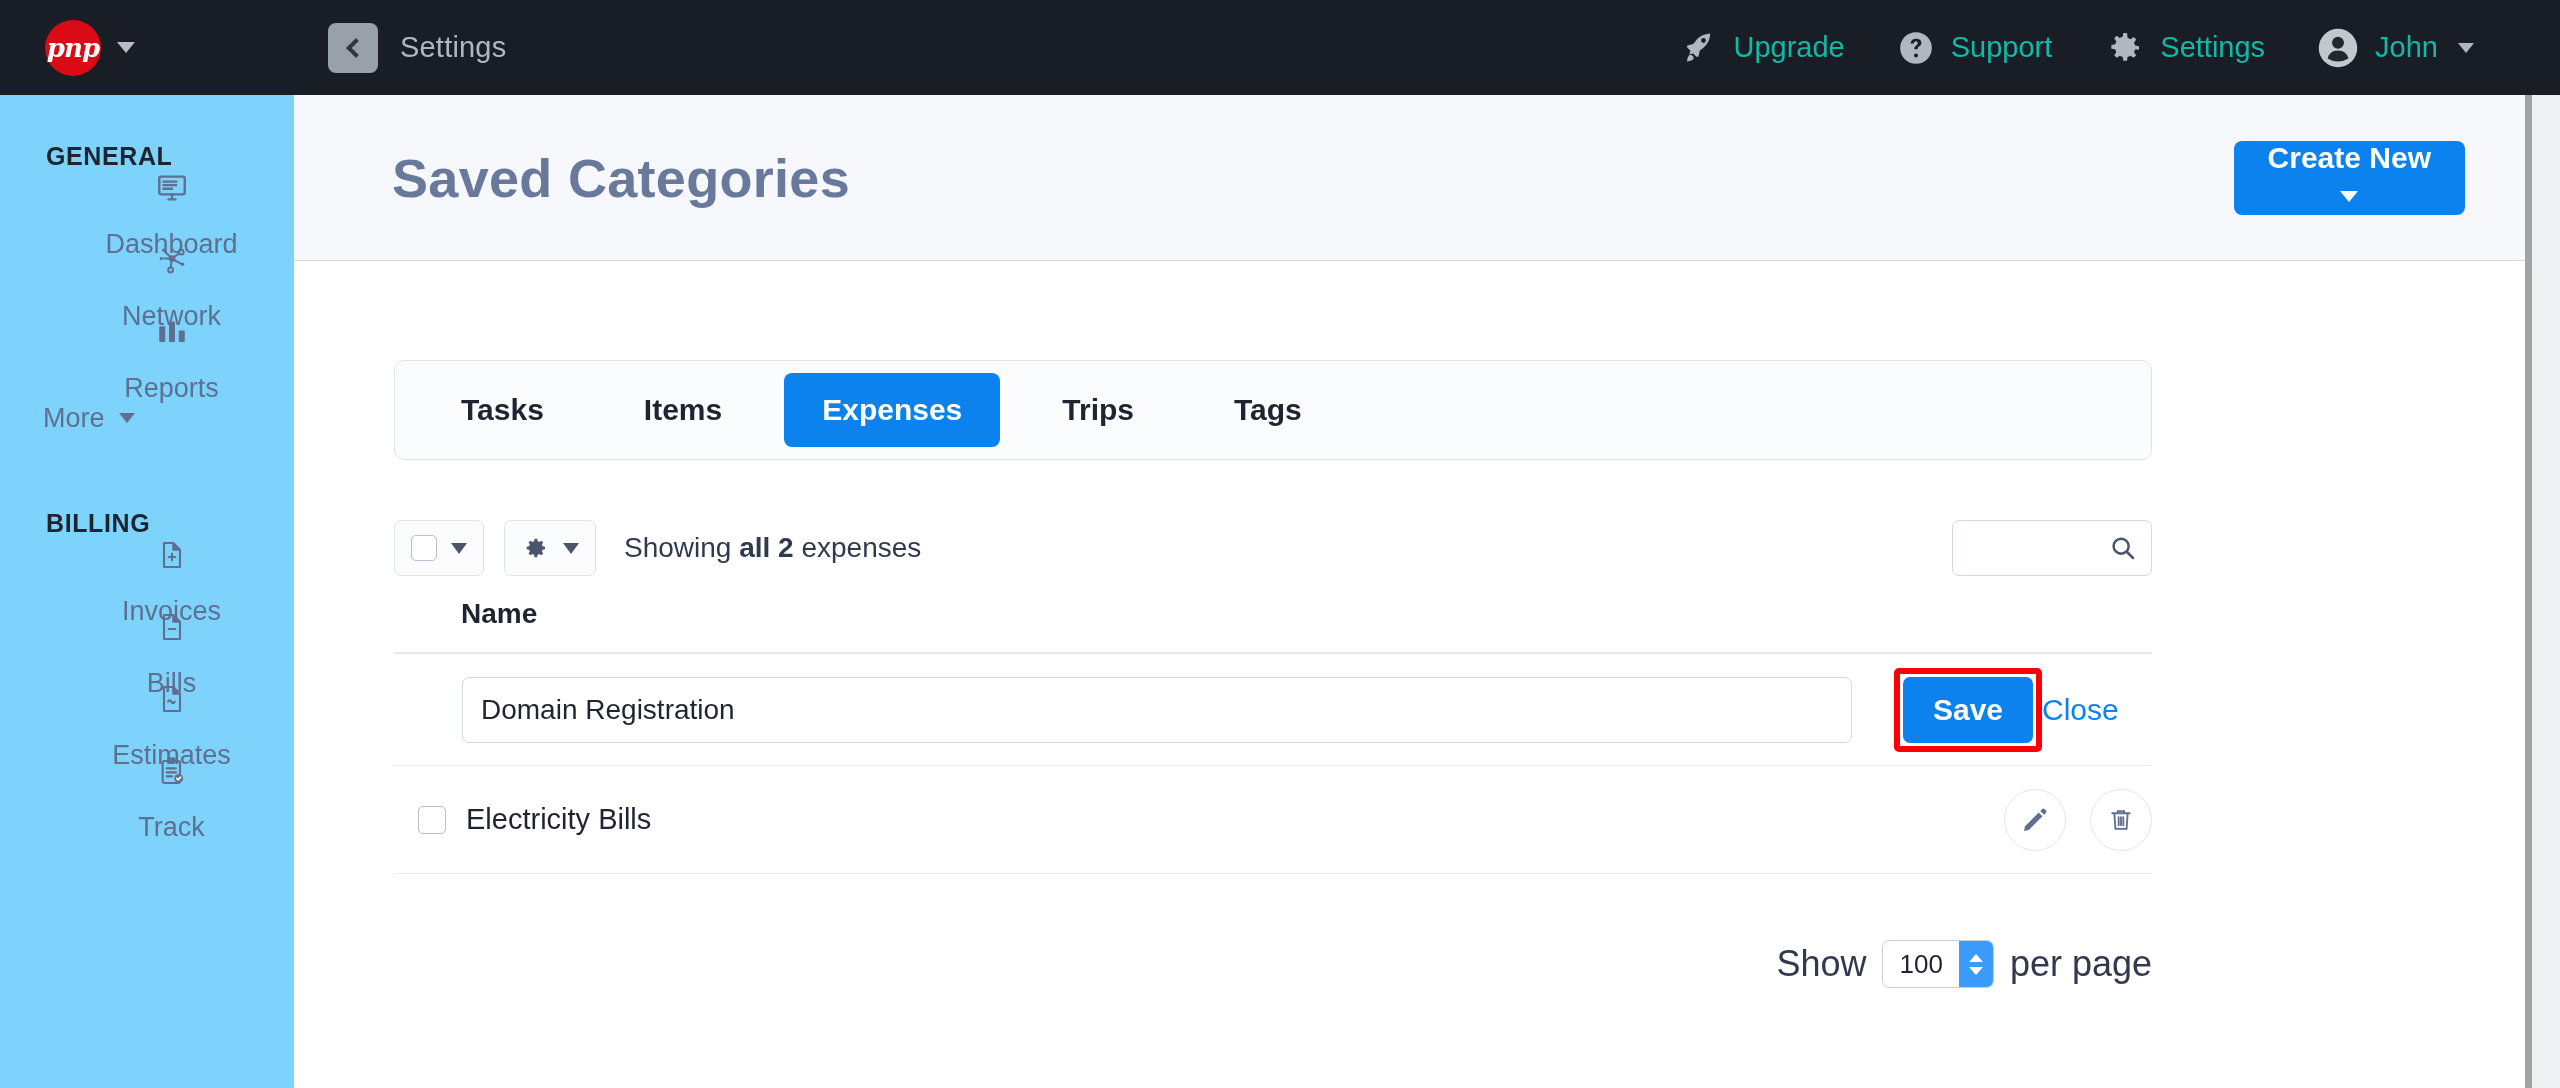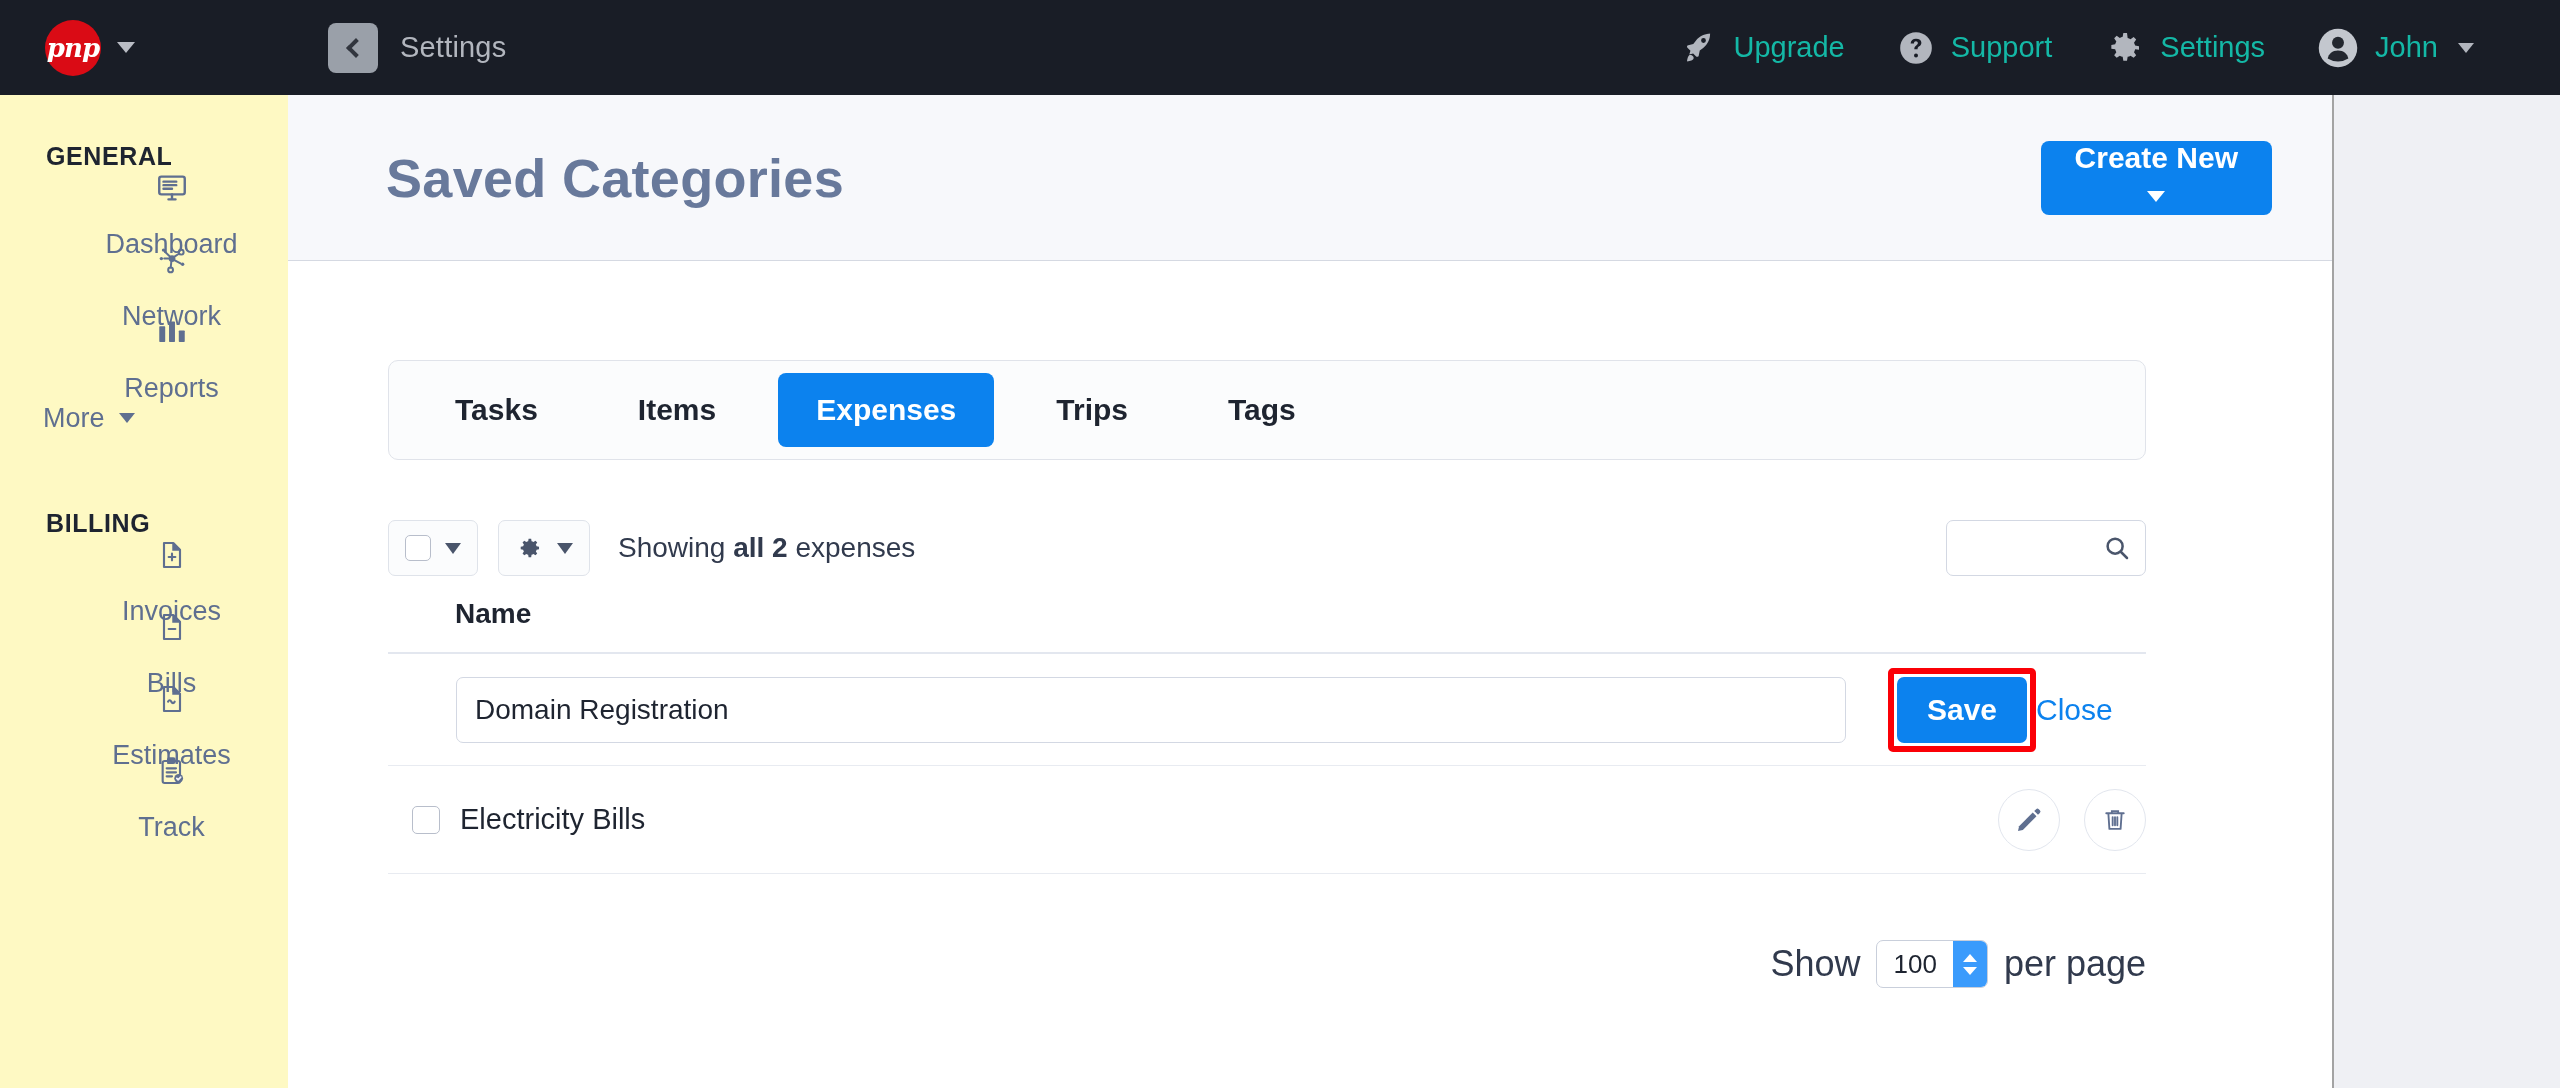--- a/index.html
+++ b/index.html
@@ -70,21 +70,21 @@
     border-left: 8px solid transparent;
     border-right: 8px solid transparent;
     border-top: 10px solid #b2b6be;
     margin-left: 4px;
   }
 
   
   .sidebar {
     position: absolute; top: 95px; left: 0;
     width: 301px; height: 993px;
-    background: #fef9c3;
+    background: #7dd3fc;
     border-right: 1px solid #d5d9e2;
   }
   .side-head {
     color: #1e2430; font-size: 25px; font-weight: bold;
     letter-spacing: .6px;
     padding-left: 46px;
   }
   .side-head.general { padding-top: 47px; }
   .side-head.billing { padding-top: 60px; }
   .side-item {
@@ -104,24 +104,24 @@
   }
   .chev-slate {
     width: 0; height: 0;
     border-left: 8px solid transparent;
     border-right: 8px solid transparent;
     border-top: 10px solid #5f6f90;
   }
 
   
   .main-card {
-    position: absolute; top: 95px; left: 288px;
-    width: 2046px; height: 993px;
+    position: absolute; top: 95px; left: 294px;
+    width: 2238px; height: 993px;
     background: #ffffff;
-    border-right: 2px solid #a3a3a3;
+    border-right: 7px solid #a3a3a3;
   }
   .card-header {
     height: 166px; background: #f7f8fb;
     border-bottom: 1px solid #d5d9e2;
     display: flex; align-items: center;
     padding: 0 60px 0 98px;
   }
   .page-title {
     color: #68799b; font-size: 54px; font-weight: bold;
     letter-spacing: .3px;

